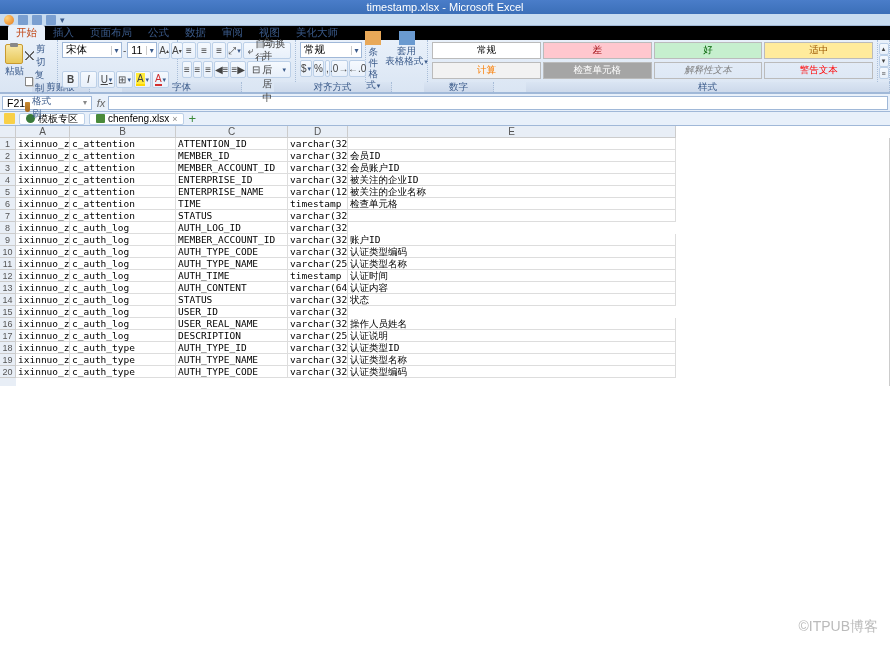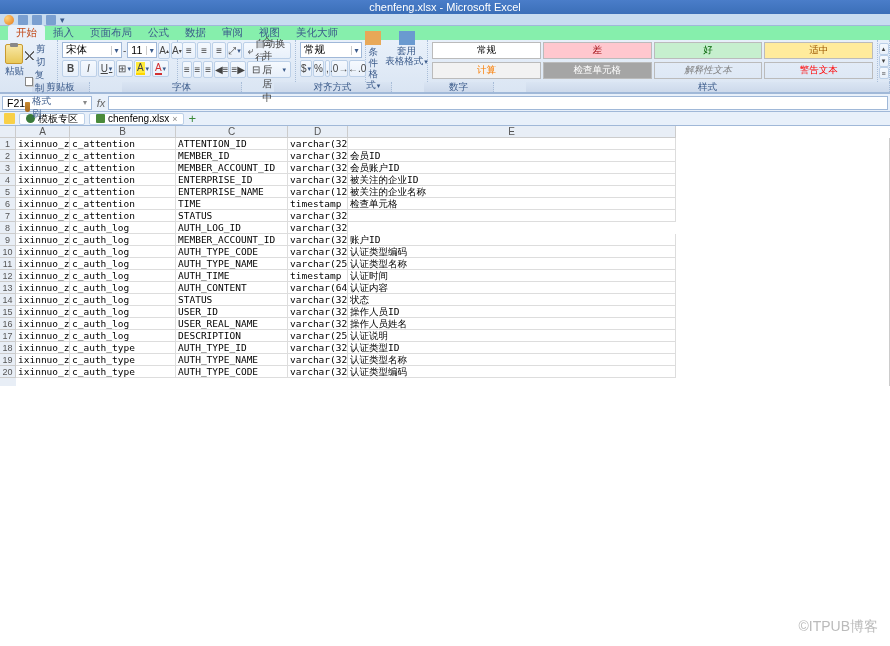--- a/index.html
+++ b/index.html
@@ -1,21 +1,21 @@
 <!DOCTYPE html>
 <html><head>
 <meta charset="utf-8">
 <style>
 * { margin:0; padding:0; box-sizing:border-box; font-family:"Microsoft YaHei",SimSun,Arial,sans-serif; }
 body { width:890px; height:646px; background:#fff; font-size:11px; position:relative; }
 .titlebar { height:14px; background:linear-gradient(#4a7dc9,#3b6fb8); text-align:center; color:#fff; font-size:11px; line-height:14px; }
 .qat { height:12px; background:#c8dcf0; border-bottom:1px solid #a0b8d8; display:flex; align-items:center; padding:0 4px; gap:4px; }
 .qat .orb { width:10px; height:10px; border-radius:50%; background:radial-gradient(circle at 30% 30%,#ffd27a,#e67a1a); }
 .qat .qi { width:10px; height:10px; background:#7a9fd0; border-radius:1px; }
-.tabs { height:14px; background:#86efac; display:flex; align-items:end; padding-left:8px; }
+.tabs { height:14px; background:#000000; display:flex; align-items:end; padding-left:8px; }
 .tab { padding:1px 8px 0; font-size:10.5px; color:#3a5a8a; cursor:pointer; }
 .tab.active { background:#e8f0fa; border-radius:3px 3px 0 0; color:#c24a1a; }
 .ribbon-bg { background:linear-gradient(#e8f0fa,#dae5f3); border-bottom:1px solid #a0b8d8; }
 .ribbon { height:42px; display:flex; }
 .group { border-right:1px dotted #a8bdd8; padding:2px 4px; display:flex; flex-direction:column; position:relative; }
 .group-label { height:10px; background:linear-gradient(#dae5f3,#cdd9eb); text-align:center; font-size:9.5px; color:#3a5a8a; line-height:10px; border-right:1px dotted #a8bdd8;margin-left:32px; }
 .labels { display:flex; border-bottom:1px solid #a0b8d8; }
 .paste-big { width:28px; display:flex; flex-direction:column; align-items:center; justify-content:center; gap:1px; }
 .paste-icon { width:18px; height:20px; background:linear-gradient(#f8e8a8,#e8c858); border:1px solid #c89a30; border-radius:2px; position:relative; }
 .paste-icon:before { content:""; position:absolute; top:-2px; left:4px; width:8px; height:4px; background:#888; border-radius:1px; }
@@ -49,21 +49,21 @@
 .cells { }
 .row { display:flex; height:12px; }
 .cell { border-right:1px solid #ddd; border-bottom:1px solid #ddd; font-size:9.5px; font-family:SimSun,monospace; padding:0 2px; line-height:12px; white-space:nowrap; overflow:hidden; color:#000; }
 .cA{width:54px}.cB{width:106px}.cC{width:112px}.cD{width:60px}.cE{width:328px}
 .watermark { position:absolute; right:12px; bottom:10px; font-size:14px; color:#bbb; font-family:Arial; }
 .dd-arrow{font-size:7px;color:#3a5a8a;margin-left:1px;}
 </style>
 </head>
 <body>
 
-<div class="titlebar">chenfeng.xlsx - Microsoft Excel</div>
+<div class="titlebar">timestamp.xlsx - Microsoft Excel</div>
 
 <div class="qat">
   <span class="orb"></span>
   <span class="qi"></span>
   <span class="qi"></span>
   <span class="qi"></span>
   <span style="color:#3a5a8a;font-size:9px">▾</span>
 </div>
 
 <div class="tabs">
@@ -95,21 +95,21 @@
               <span>复制</span>
             </div>
         <div class="mini-row">
               <span class="mini-icon brush-icon"></span>
               <span>格式刷</span>
             </div>
       </div>
     </div>
   </div>
   <div class="group" style="width:120px">
-    <div class="btn-row" style="margin-bottom:1px">
+    <div class="btn-row" style="margin-bottom:12px">
       <div class="combo">
             <input value="宋体" style="">
             <span class="dd">▾</span>
           </div>
       <span style="color:#555;font-size:10px;align-self:center">-</span>
       <div class="combo">
             <input style="width: 18px;" value="11">
             <span class="dd">▾</span>
           </div>
       <div class="tbtn">A<sup style="font-size:6px">▴</sup></div>
@@ -357,21 +357,20 @@
         <div class="cell cB">c_auth_log</div>
         <div class="cell cC">STATUS</div>
         <div class="cell cD">varchar(32)</div>
         <div class="cell cE">状态</div>
       </div>
       <div class="row">
         <div class="cell cA">ixinnuo_zxpt</div>
         <div class="cell cB">c_auth_log</div>
         <div class="cell cC">USER_ID</div>
         <div class="cell cD">varchar(32)</div>
-        <div class="cell cE">操作人员ID</div>
       </div>
       <div class="row">
         <div class="cell cA">ixinnuo_zxpt</div>
         <div class="cell cB">c_auth_log</div>
         <div class="cell cC">USER_REAL_NAME</div>
         <div class="cell cD">varchar(32)</div>
         <div class="cell cE">操作人员姓名</div>
       </div>
       <div class="row">
         <div class="cell cA">ixinnuo_zxpt</div>

